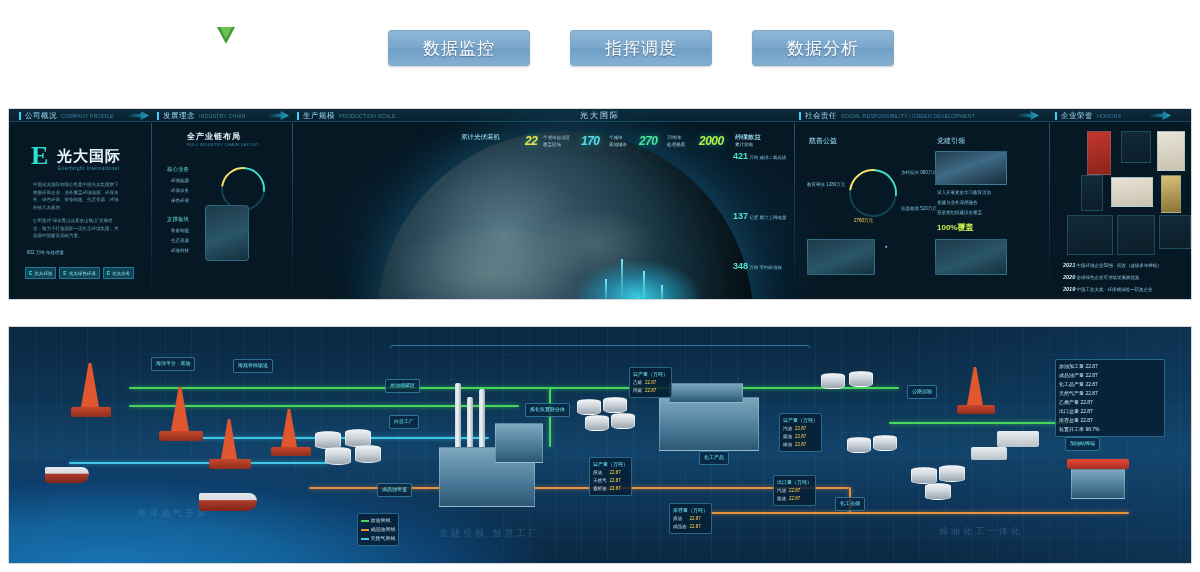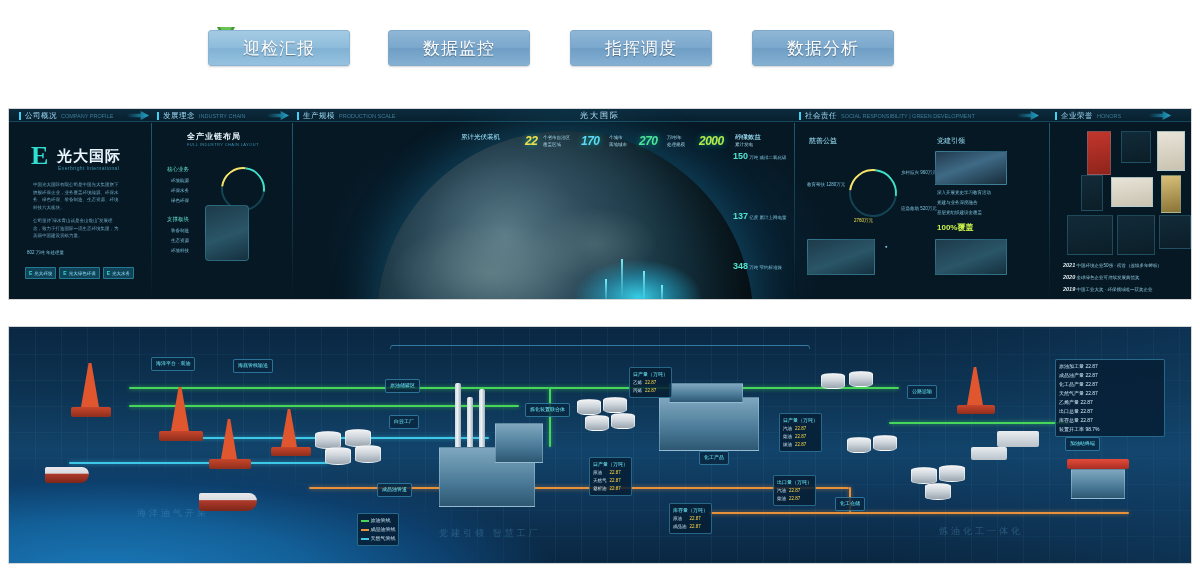--- a/index.html
+++ b/index.html
@@ -304,23 +304,20 @@
       linear-gradient(90deg, rgba(12,50,82,0), rgba(22,78,122,.45));
     opacity:.6;
   }
 </style>
 </head>
 <body>
 
 <div class="tabbar">
   <div class="tab-marker" style="left:217px; top:27px;"></div>
 
-  <div class="tab active" style="left:208px; top:30px; width:142px;">
-    <span>迎检汇报</span>
-  </div>
 
   <div class="tab inactive" style="left:388px; top:30px; width:142px;">
     <span>数据监控</span>
   </div>
 
   <div class="tab inactive" style="left:570px; top:30px; width:142px;">
     <span>指挥调度</span>
   </div>
 
   <div class="tab inactive" style="left:752px; top:30px; width:142px;">
@@ -423,21 +420,21 @@
   <div class="bignum-unit" style="left:658px; top:26px;">万吨/年</div>
   <div class="bignum-unit" style="left:658px; top:33px;">处理规模</div>
 
   <div class="bignum" style="left:690px; top:26px; color:#b8ea4a;">2000</div>
   <div class="bignum-unit" style="left:726px; top:26px;">亿千瓦时</div>
   <div class="bignum-unit" style="left:726px; top:33px;">累计发电</div>
 
   <div class="mini-stat" style="left:726px; top:22px; color:#9fe8ff; font-size:6.5px;">环保效益</div>
 
   <div class="mini-stat" style="left:724px; top:40px;">
-    <span style="color:#4fe3d0; font-size:9px; font-weight:bold;">150</span>
+    <span style="color:#4fe3d0; font-size:9px; font-weight:bold;">421</span>
     <span>万吨</span>
     <span>减排二氧化碳</span>
   </div>
   <div class="mini-stat" style="left:724px; top:100px;">
     <span style="color:#4fe3d0; font-size:9px; font-weight:bold;">137</span>
     <span>亿度</span>
     <span>累计上网电量</span>
   </div>
   <div class="mini-stat" style="left:724px; top:150px;">
     <span style="color:#4fe3d0; font-size:9px; font-weight:bold;">348</span>

